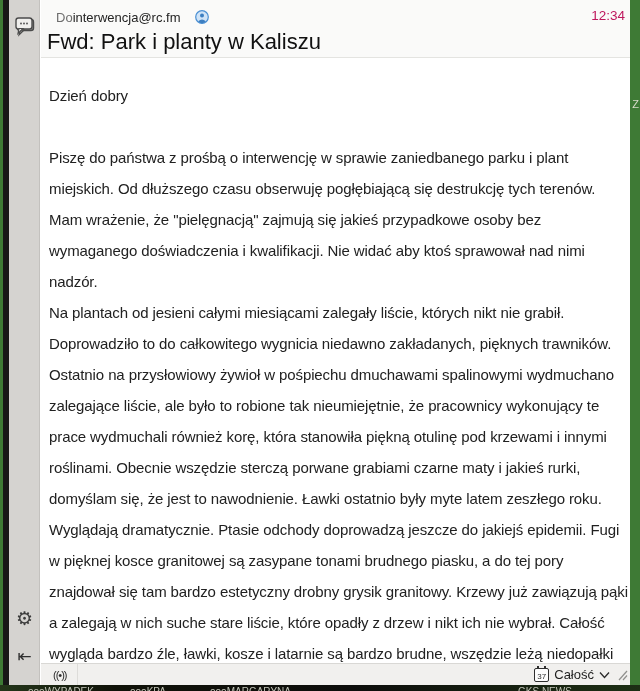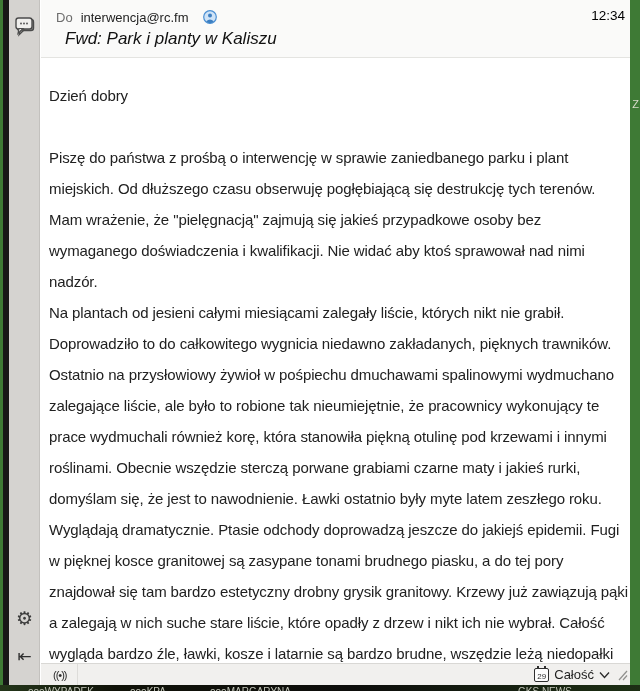--- a/index.html
+++ b/index.html
@@ -26,25 +26,25 @@
   .chat-slot { top:12px; height:30px; }
   .gear-slot { top:605px; height:26px; font-size:19px; color:#3c3c3c; font-family:"DejaVu Sans",sans-serif; }
   .collapse-slot { top:645px; height:22px; font-size:17px; color:#2e2e2e; font-family:"DejaVu Sans",sans-serif; }
 
   
   .main { position:absolute; left:41px; top:0; width:589px; height:685px; background:#ffffff; }
 
   .mail-header { position:absolute; left:0; top:0; width:589px; height:58px; background:#fafaf9;
     border-bottom:1px solid #e4e4e1; }
   .hdr-row1 { position:absolute; left:15px; top:8px; right:10px; height:18px; display:flex; align-items:center; font-size:13px; }
-  .to-label { color:#6d6d6d; margin-right:8px; }
+  .to-label { color:#6d6d6d; }
   .to-address { color:#232323; margin-right:15px; }
   .contact-icon { width:14px; height:14px; display:inline-block; }
-  .hdr-time { position:absolute; right:5px; top:8px; font-size:13.5px; color:#000000; }
-  .subject { position:absolute; left:24px; top:29px; font-size:17px; color:#111111;font-style:italic; }
+  .hdr-time { position:absolute; right:5px; top:8px; font-size:13.5px; color:#be185d; }
+  .subject { position:absolute; left:6px; top:29px; font-size:22px; color:#111111; }
 
   .mail-body { position:absolute; left:8px; top:80px; width:582px; height:585px;
     font-size:15px; line-height:31px; color:#212121; white-space:pre-wrap;
     letter-spacing:-0.1px; overflow:hidden; }
 
   
   .statusbar { position:absolute; left:0; bottom:0; width:589px; height:22px; background:#f1f0ee;
     border-top:1px solid #d9d8d5; display:flex; align-items:center; }
   .broadcast-btn { height:100%; padding:0 10px 0 12px; display:flex; align-items:center;
     border-right:1px solid #dddcd9; font-size:11px; color:#2d2d2d; letter-spacing:-1px; }
@@ -105,21 +105,21 @@
 W parku jeszcze nigdy nie było o tej porze roku tyle liści. To również doprowadzi do wygnicia trawników, a ilość śmieci walających się po całym parku jest przerażająca.
 Proszę o interwencję, gdyż konsekwencją tych zaniedbań będzie wydanie pieniędzy z naszej kieszeni aby przywrócić normalność. Ktoś powinien być pociągnięty do odpowiedzialności za te zaniedbania. Jest to przejaw niedojrzałości urzędniczej i braku kompetencji.
 
 Z góry dziękuję za zainteresowanie się tym tematem
 Karolina</div>
 
     <div class="statusbar">
       <div class="broadcast-btn">((•))</div>
       <div class="status-spacer"></div>
       <div class="filter-group">
-        <span class="cal-icon">29</span>
+        <span class="cal-icon">37</span>
         <span class="filter-label">Całość</span>
         <svg class="chevron-svg" viewBox="0 0 11 8">
           <polyline points="1,1.5 5.5,6.5 10,1.5" fill="none" stroke="#2b2b2b" stroke-width="1.3"></polyline>
         </svg>
       </div>
       <svg class="resize-grip" viewBox="0 0 12 14">
         <line x1="3" y1="12" x2="11" y2="3" stroke="#8f8f8c" stroke-width="1.2"></line>
         <line x1="7" y1="12" x2="11" y2="7.5" stroke="#8f8f8c" stroke-width="1.2"></line>
       </svg>
     </div>

